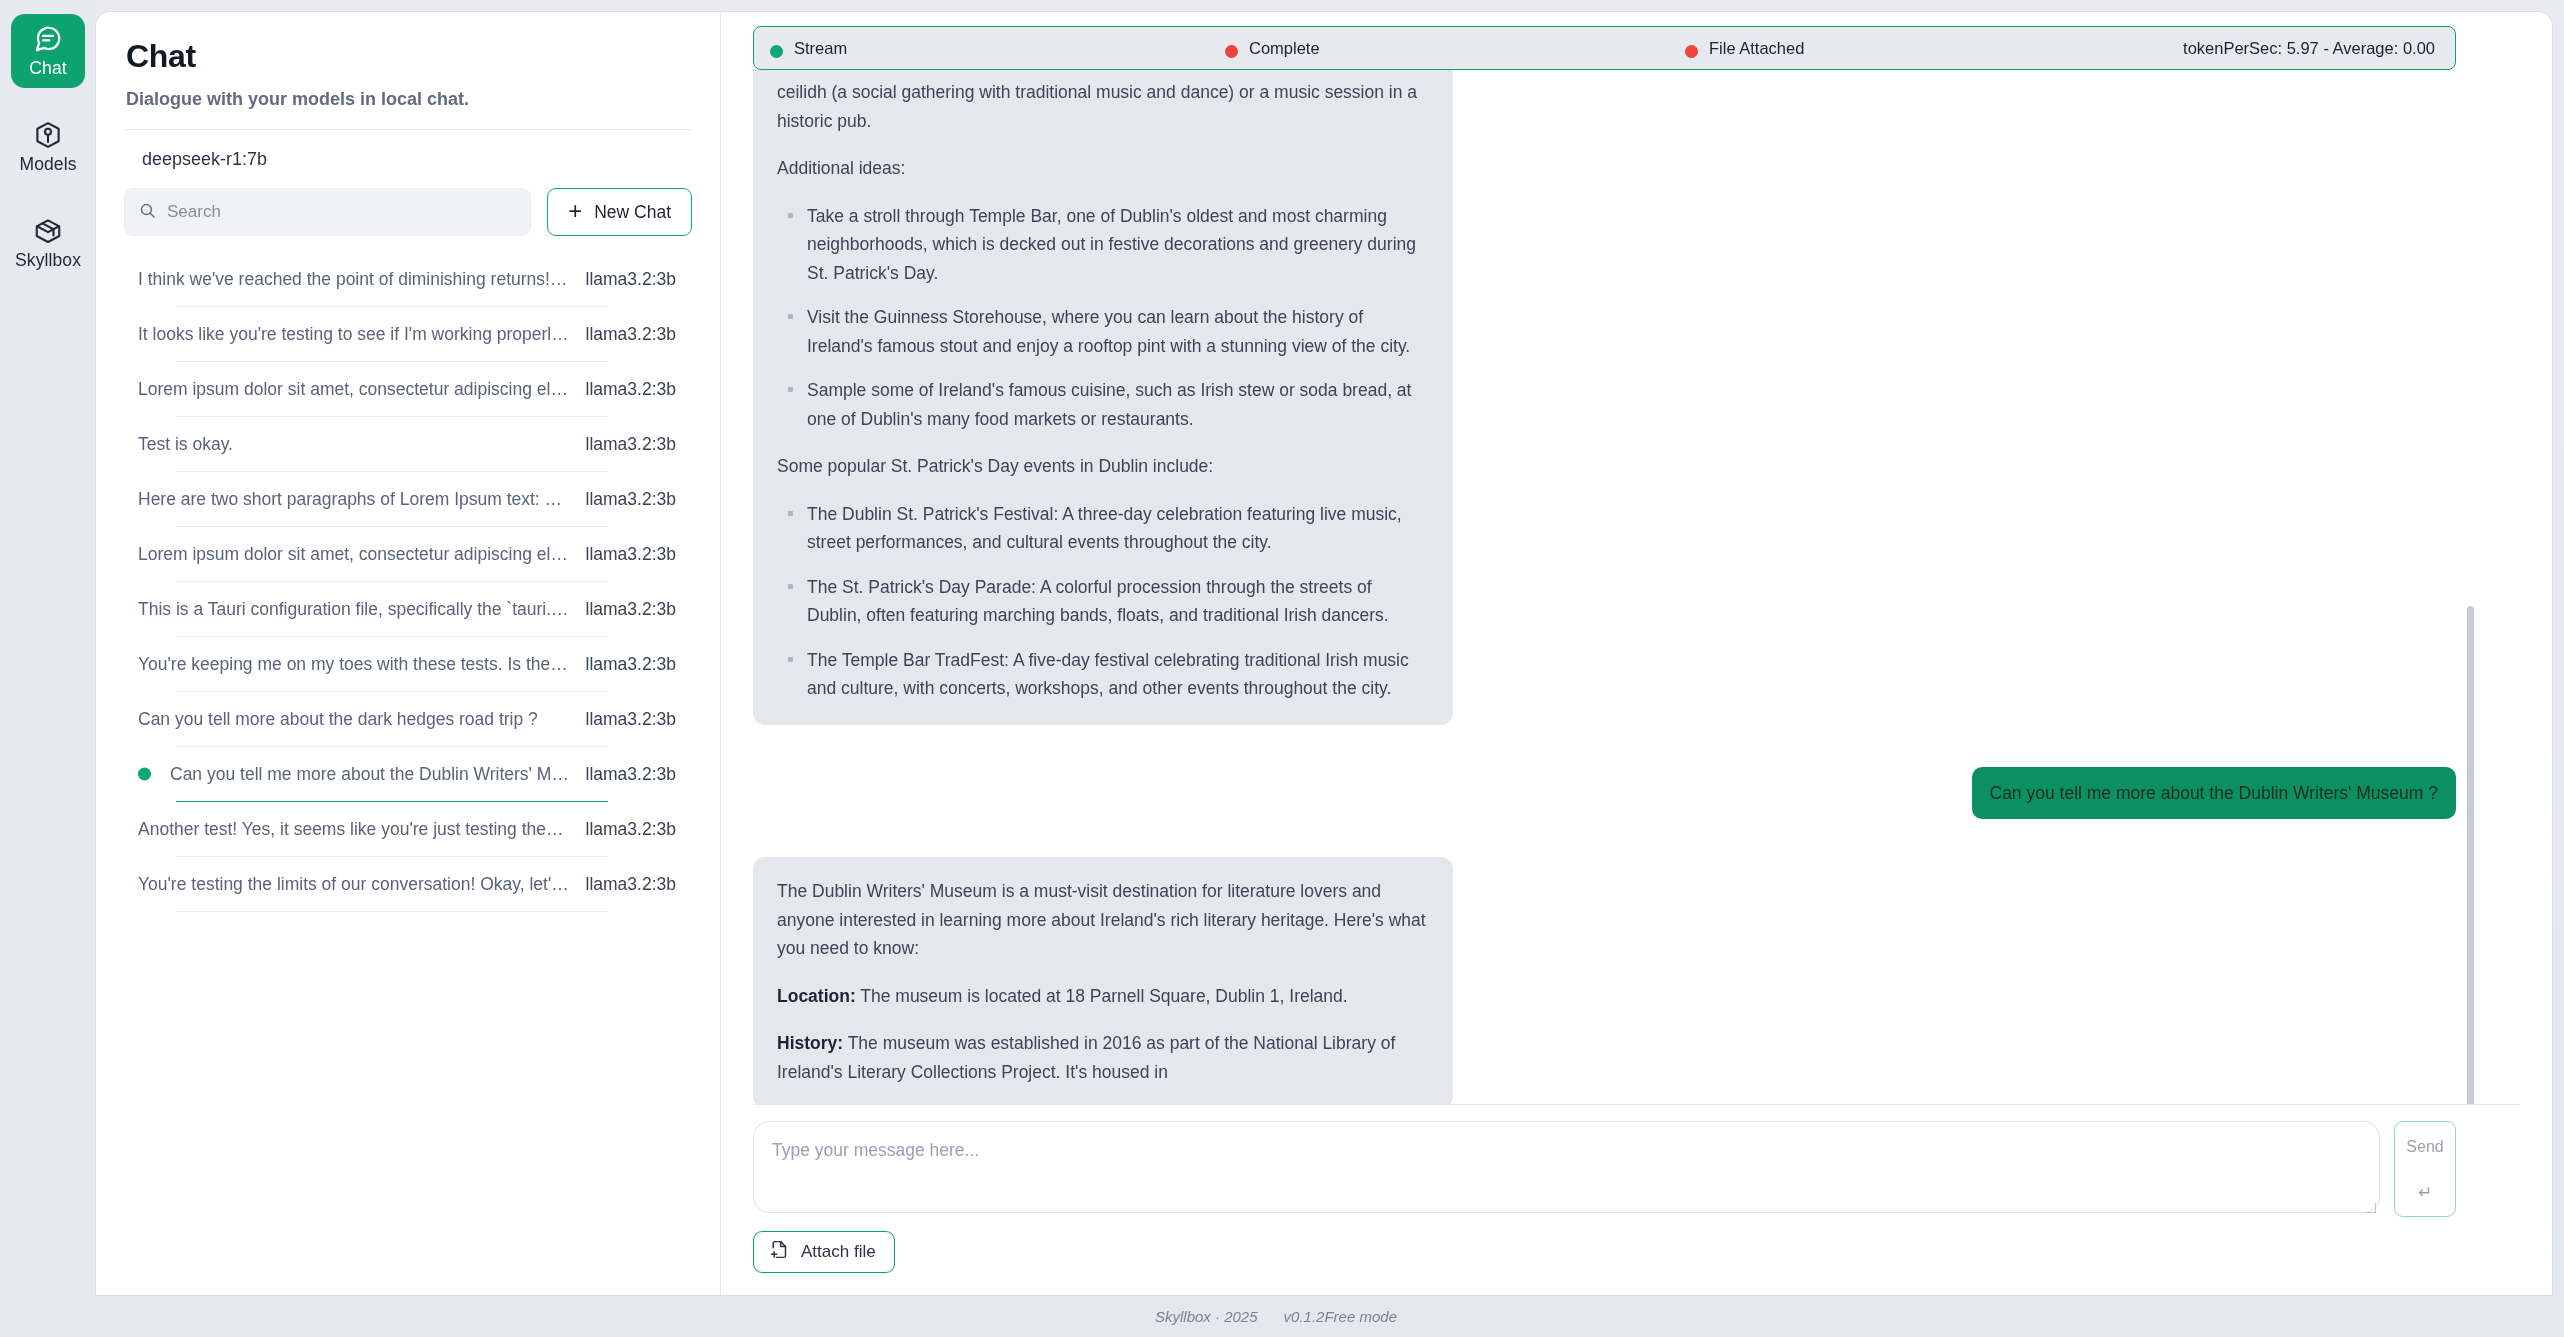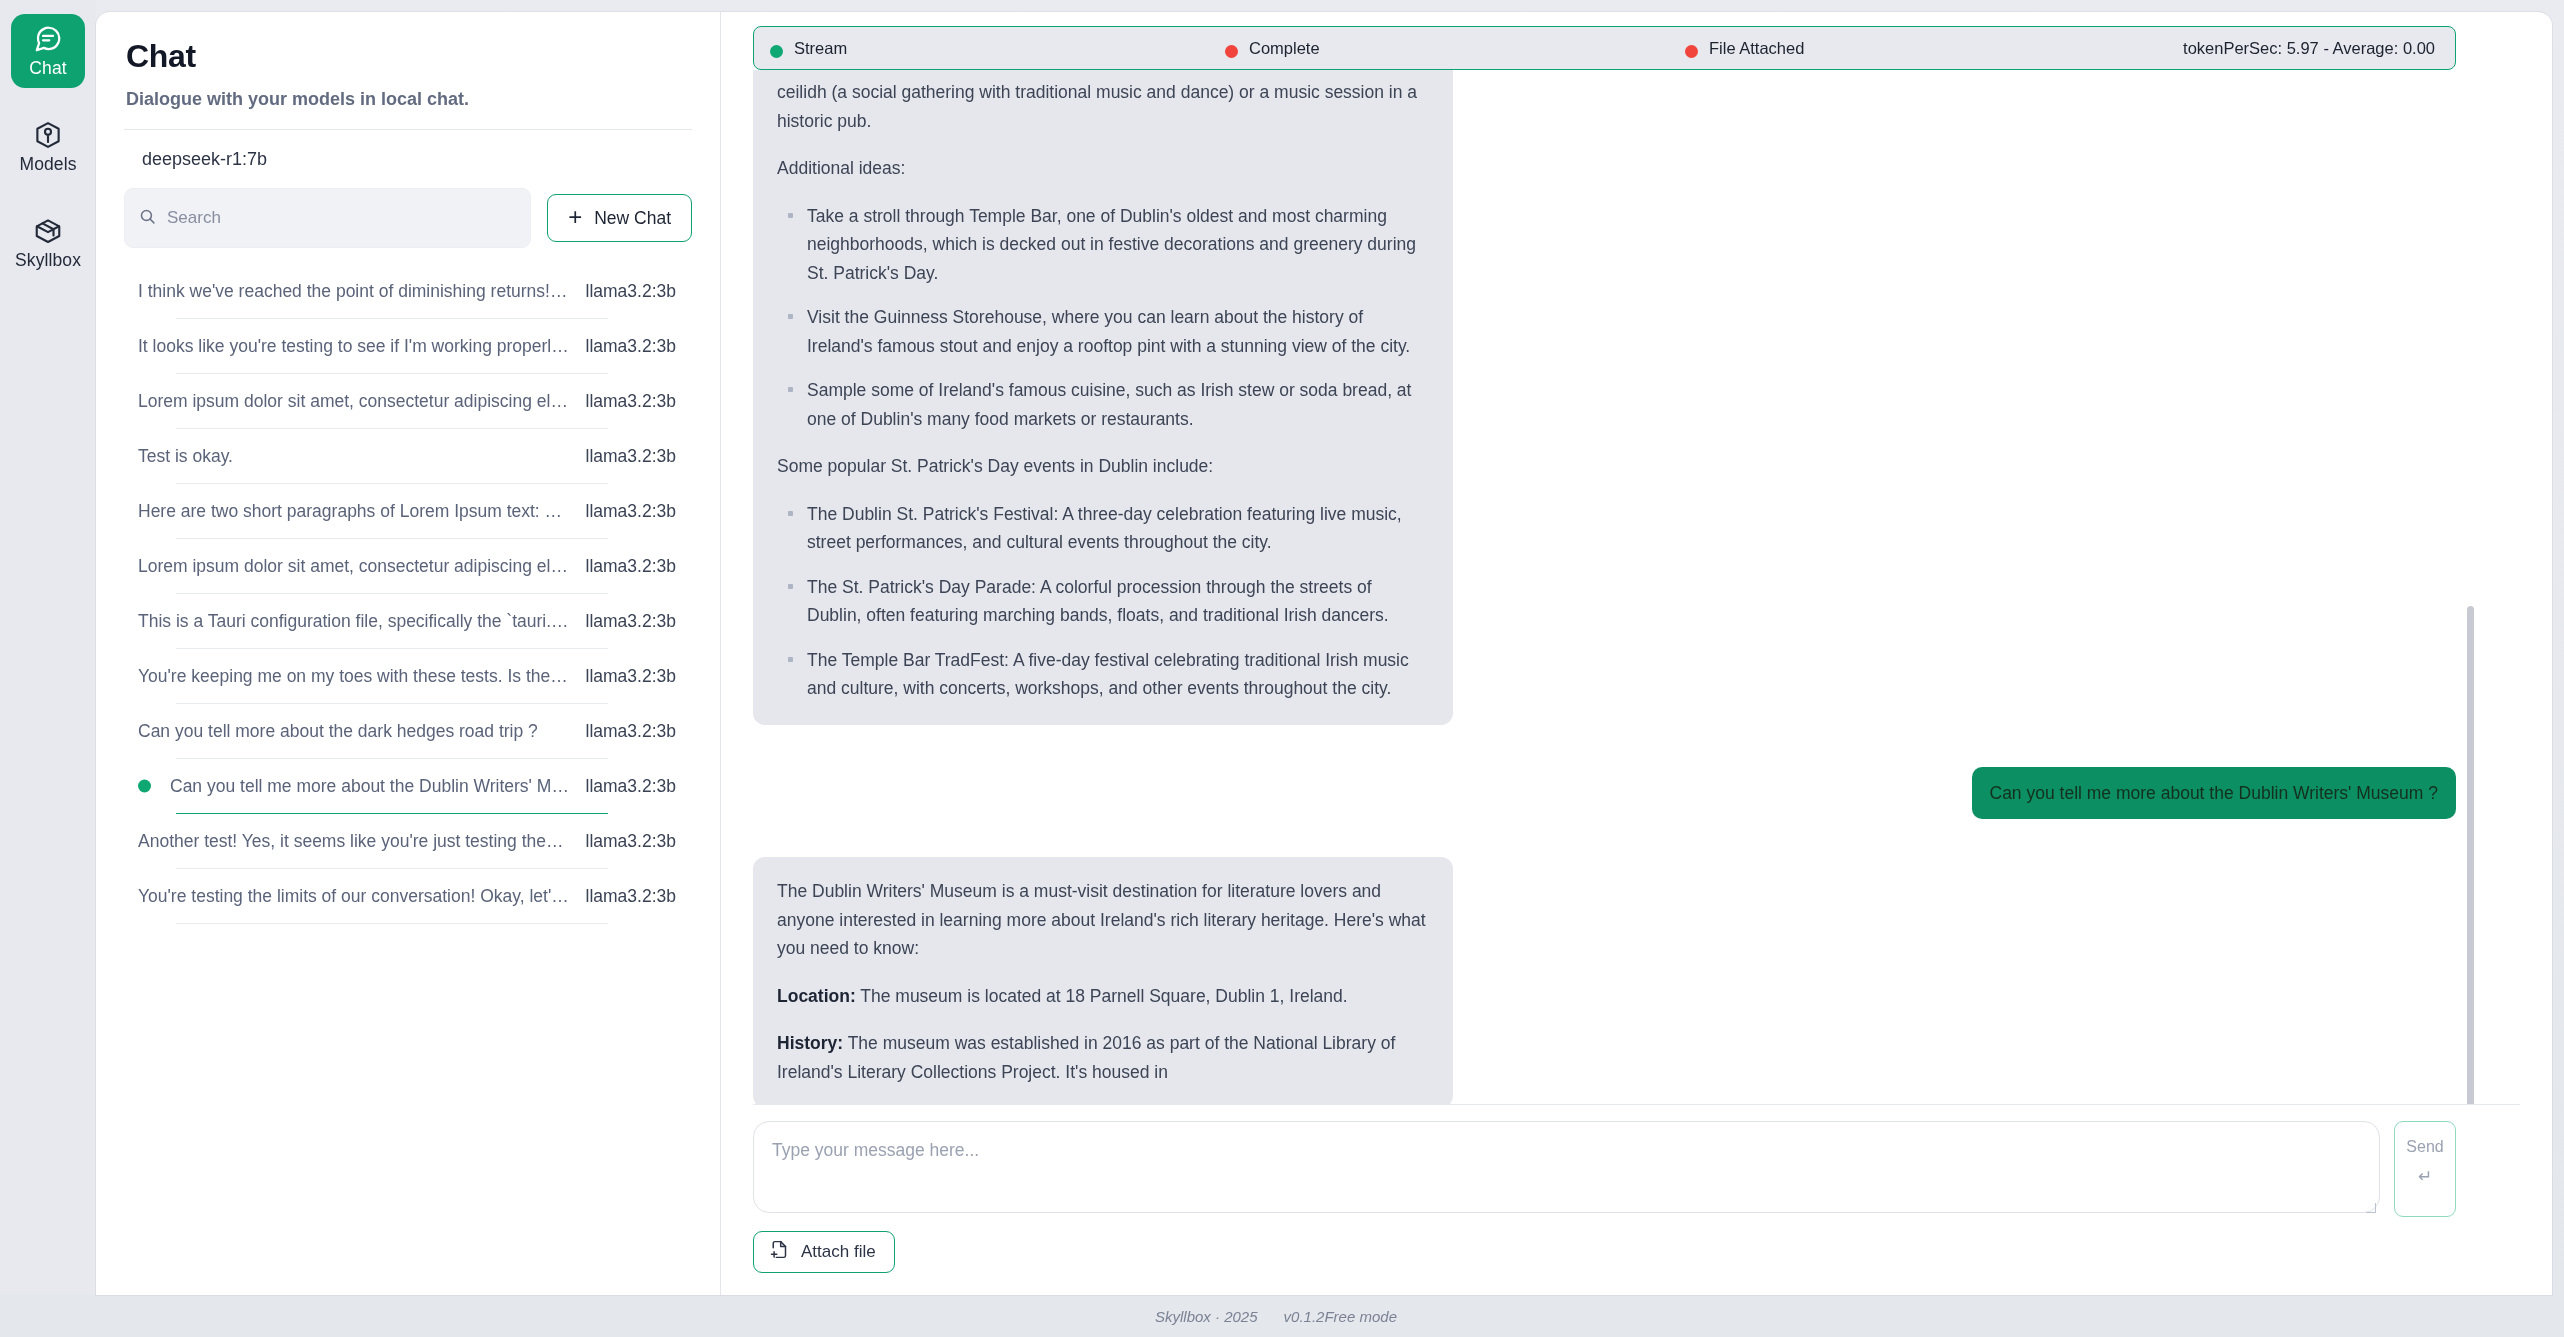--- a/index.html
+++ b/index.html
@@ -106,21 +106,21 @@
     padding-left: 18px;
   }
   .search-row {
     margin-top: 18px;
     display: flex;
     align-items: center;
     gap: 16px;
   }
   .search-box {
     flex: 1 1 auto;
-    height: 60px;
+    height: 48px;
     background: #f1f2f6;
     border: 1px solid #eceef3;
     border-radius: 9px;
     display: flex;
     align-items: center;
     gap: 11px;
     padding: 0 14px;
   }
   .search-box input {
     flex: 1 1 auto;
@@ -337,21 +337,21 @@
     border: 1.6px solid #8fd9bd;
     border-radius: 9px;
     background: #ffffff;
     cursor: pointer;
     font-family: inherit;
     display: flex;
     flex-direction: column;
     align-items: center;
     justify-content: flex-start;
     padding-top: 16px;
-    gap: 12px;
+    gap: 28px;
     color: #9aa1b1;
   }
   .send-label { font-size: 16px; }
   .send-enter { font-size: 17px; line-height: 1; }
 
   .attach-row { padding: 4px 32px 22px 32px; }
   .attach-btn {
     height: 42px;
     padding: 0 18px 0 14px;
     border: 1.6px solid #0ea271;

